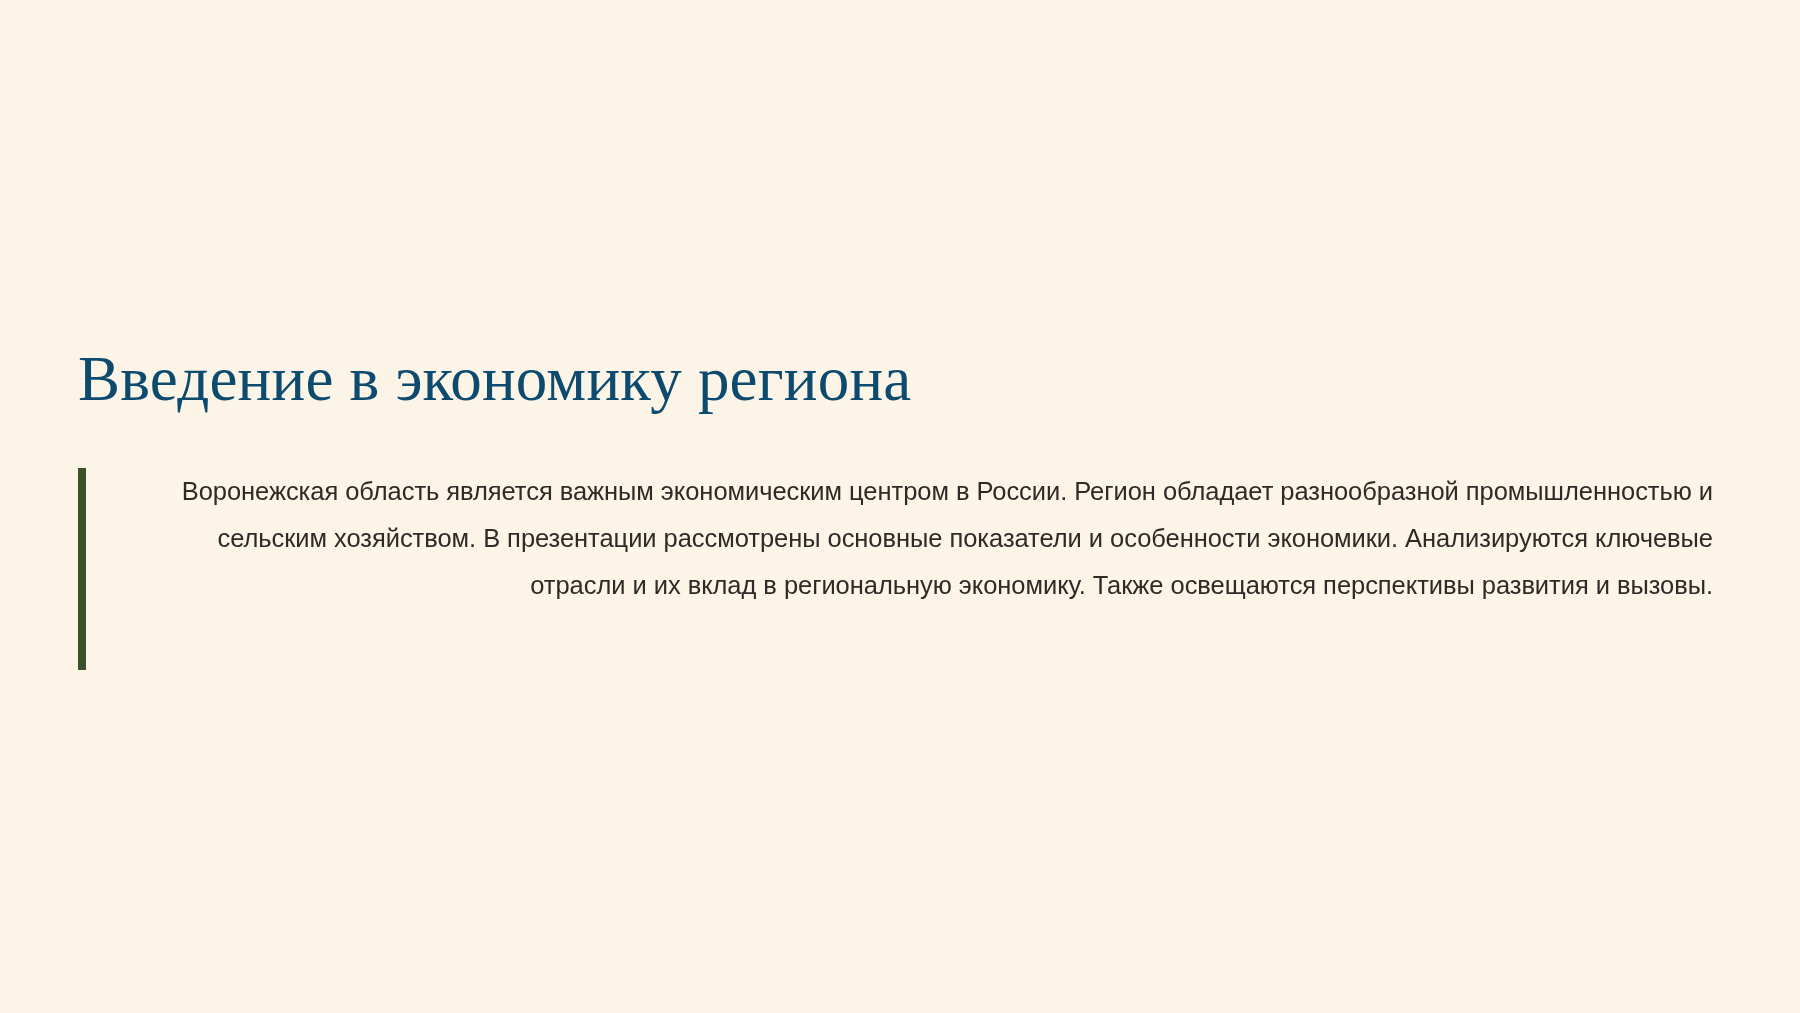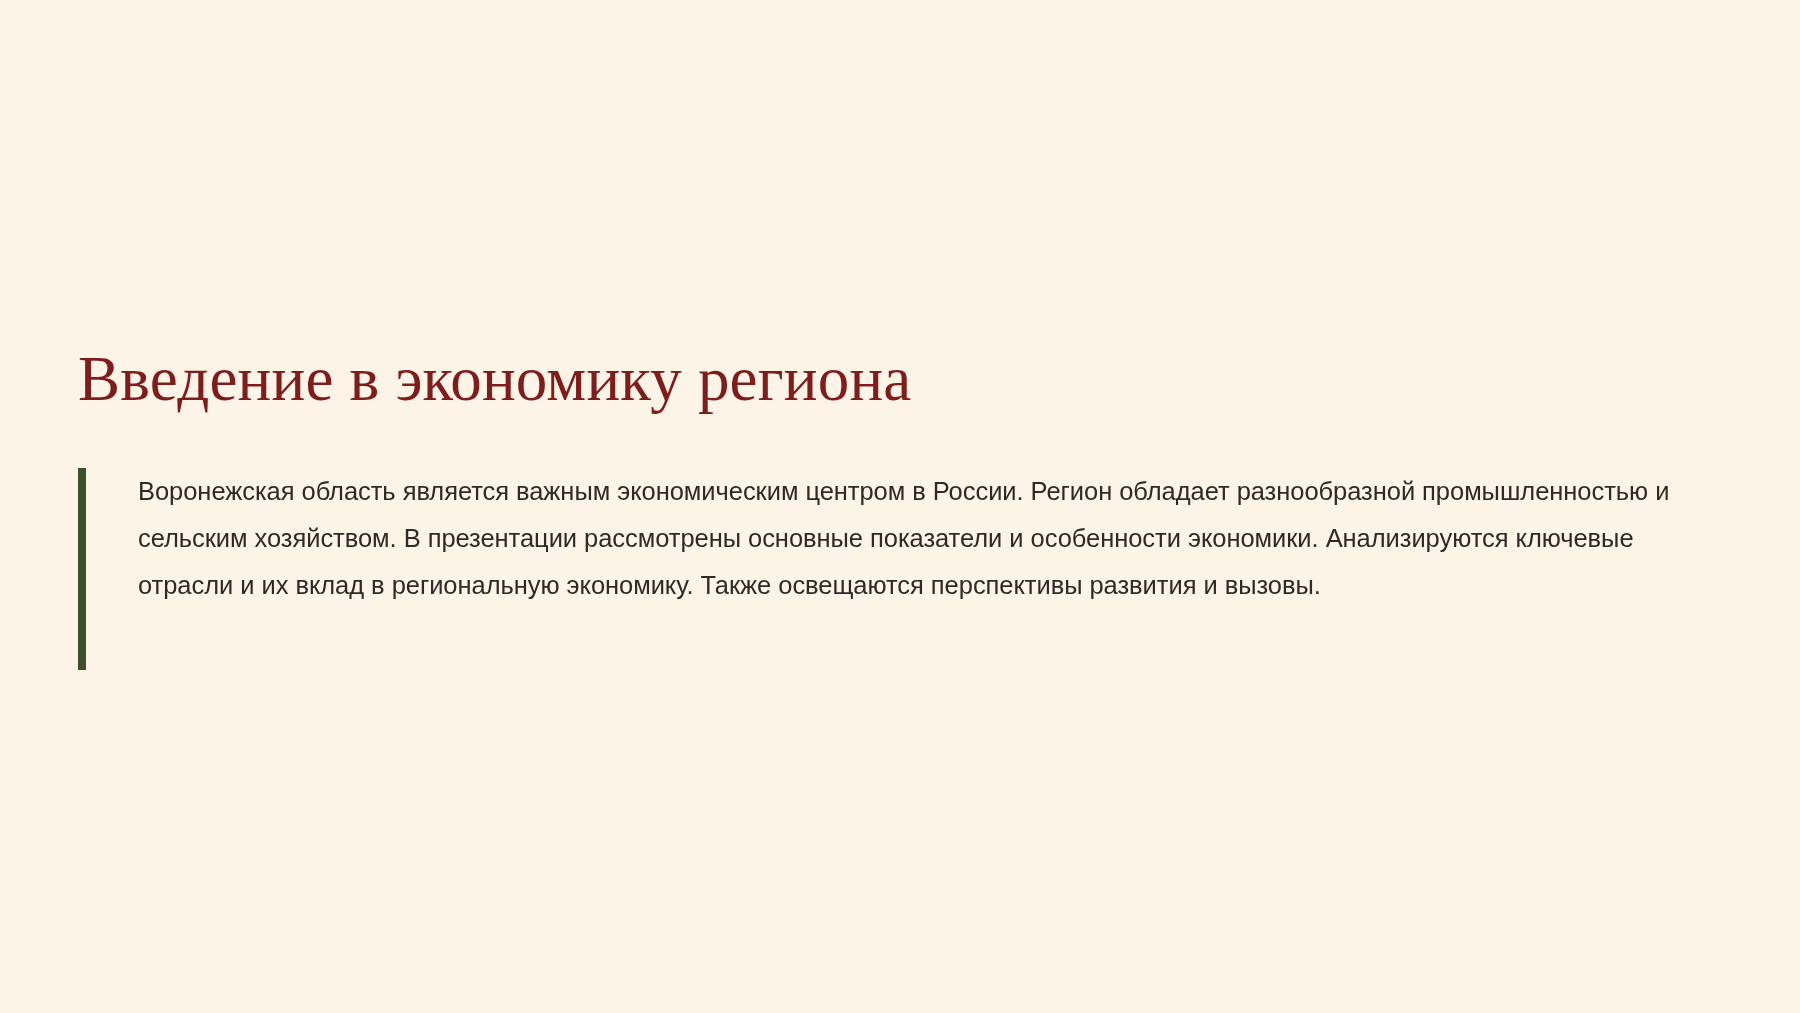--- a/index.html
+++ b/index.html
@@ -32,21 +32,21 @@
   }
 
   .slide-title {
     margin: 0;
     padding: 0;
     font-family: "Liberation Serif", "DejaVu Serif", serif;
     font-size: 63px;
     line-height: 1.08;
     font-weight: 400;
     letter-spacing: 0.2px;
-    color: #7f1d1d;
+    color: #0c4a6e;
     white-space: nowrap;
   }
 
   .body-block {
     position: relative;
     margin-top: 55px;
     padding-left: 60px;
     min-height: 202px;
     box-sizing: border-box;
   }
@@ -62,21 +62,21 @@
 
   .body-text {
     margin: 0;
     padding: 0;
     font-family: "Liberation Sans", "DejaVu Sans", sans-serif;
     font-size: 25.5px;
     line-height: 47px;
     font-weight: 400;
     color: #2e2a26;
     max-width: 1575px;
-    text-align: left;
+    text-align: right;
     letter-spacing: -0.05px;
   }
 </style>
 </head>
 <body>
 
 <div class="slide">
 
   <div class="slide-content">
 

